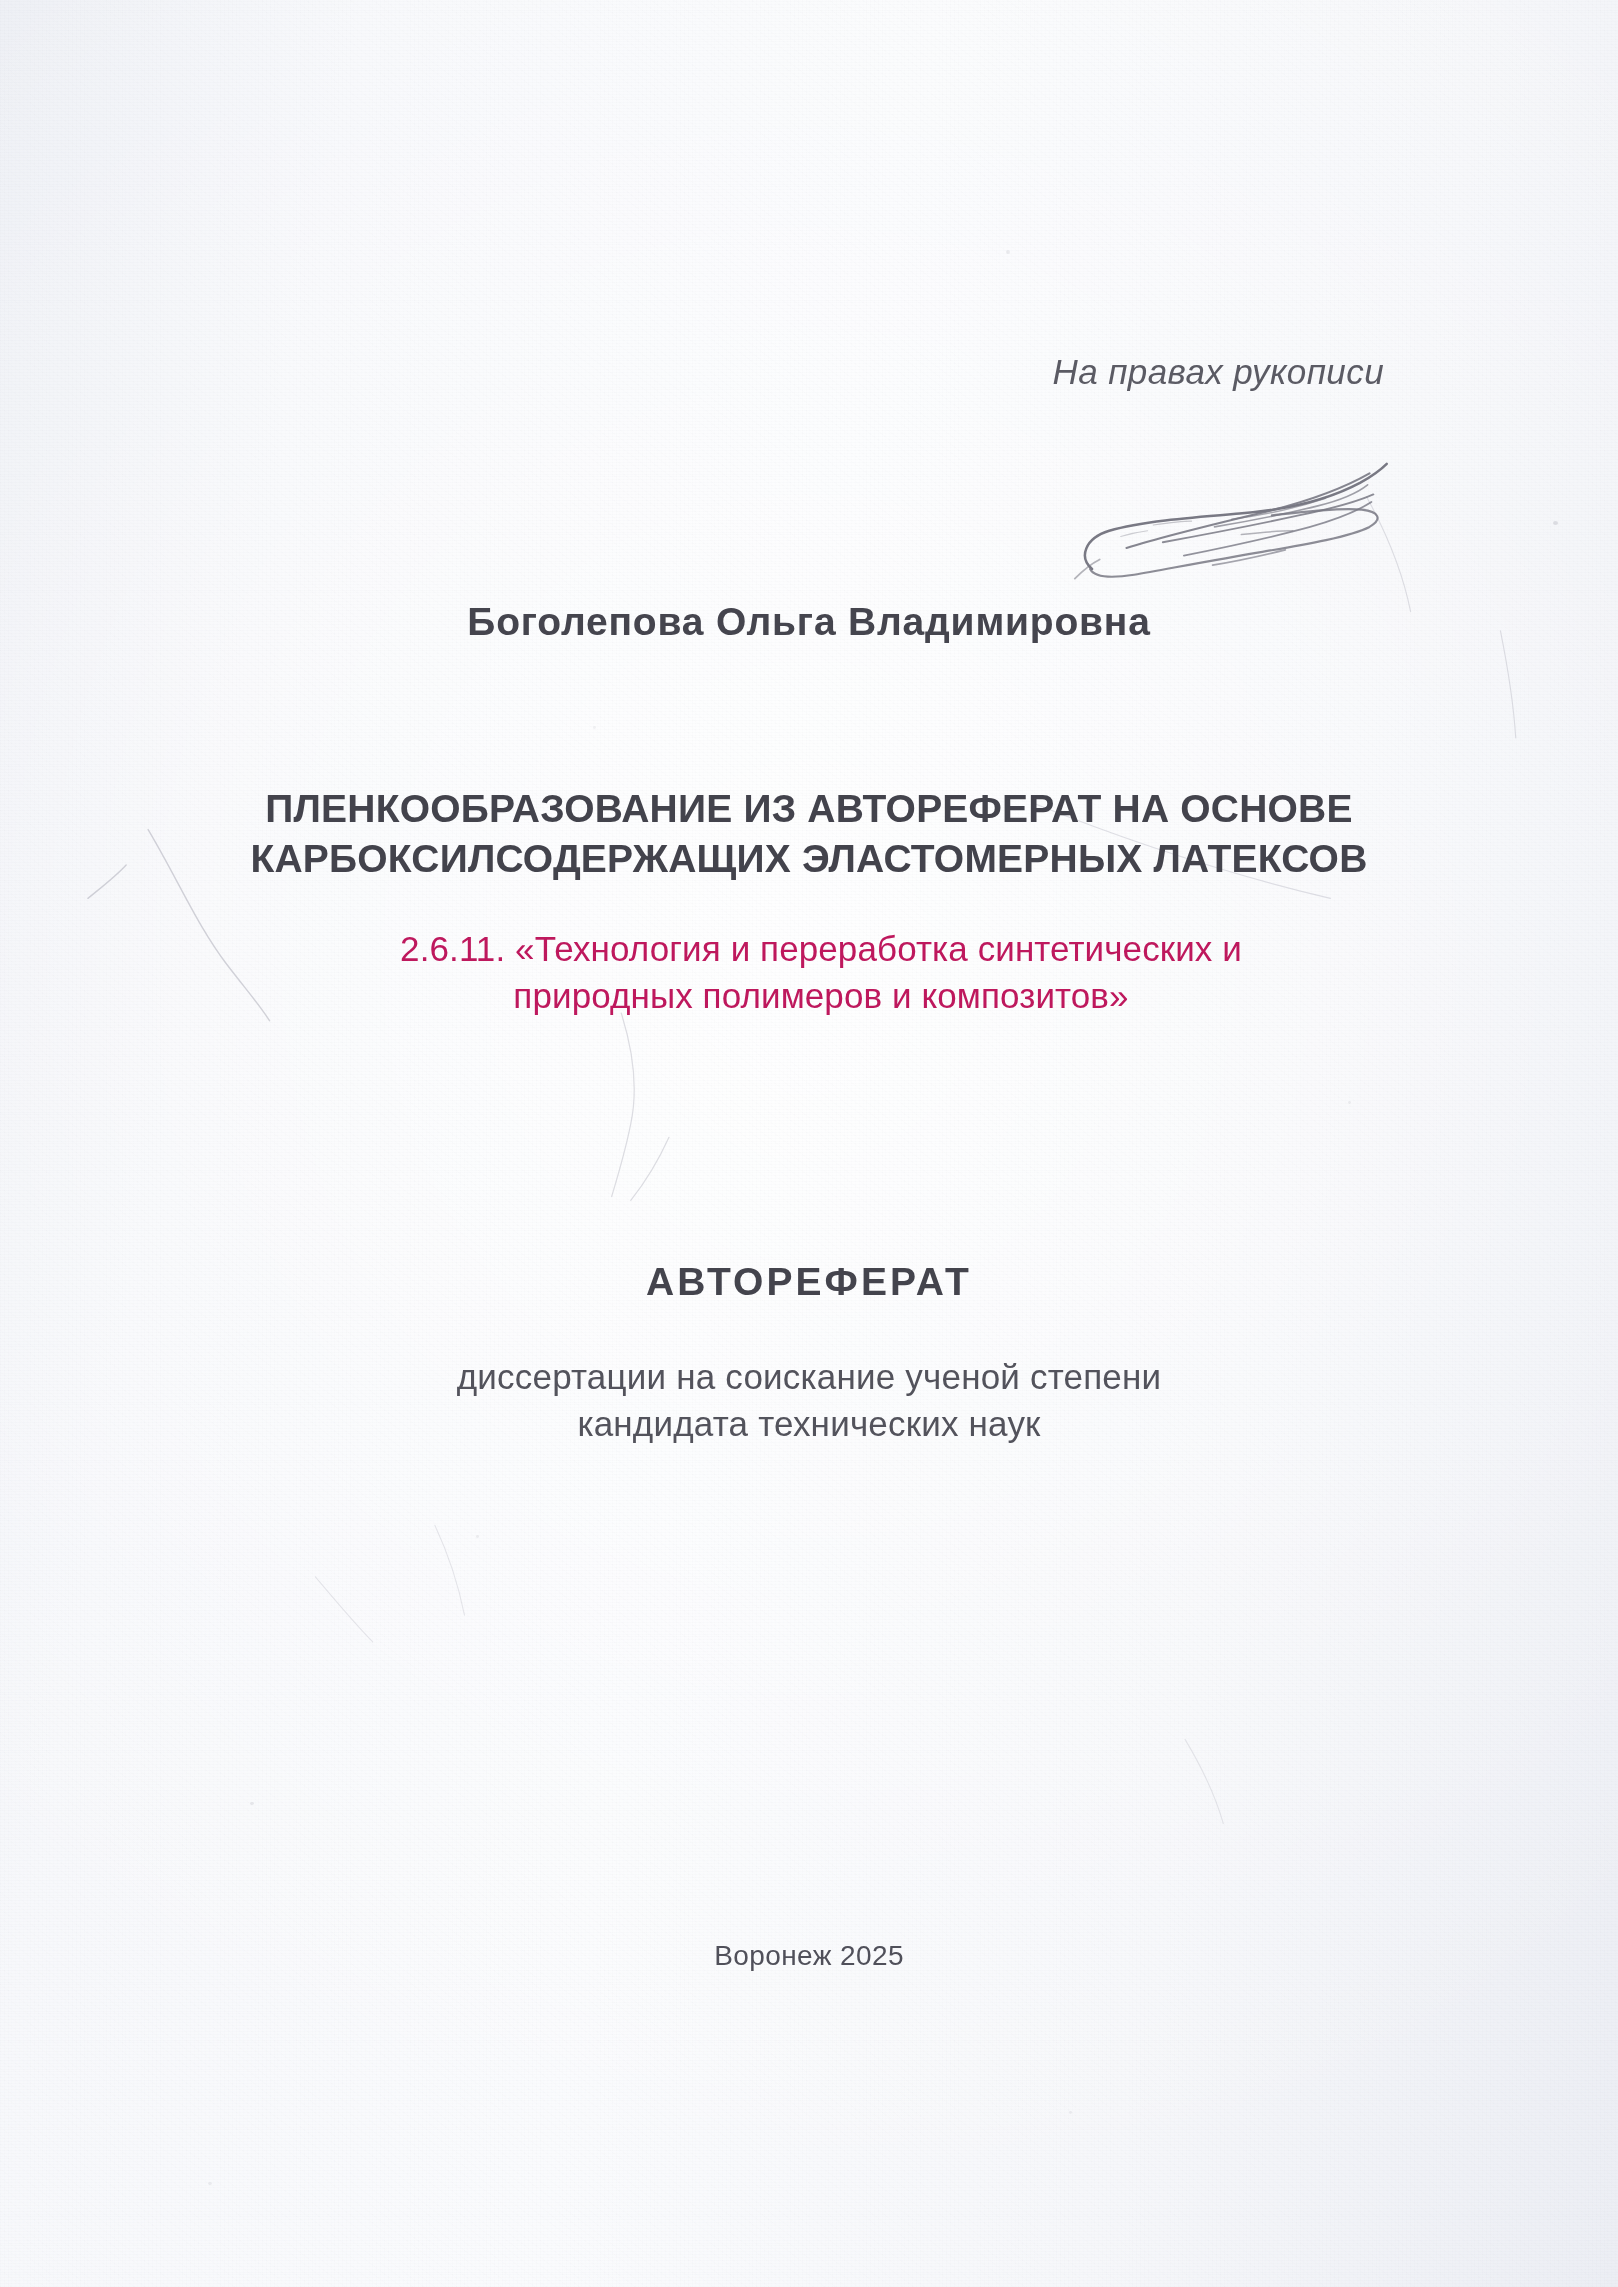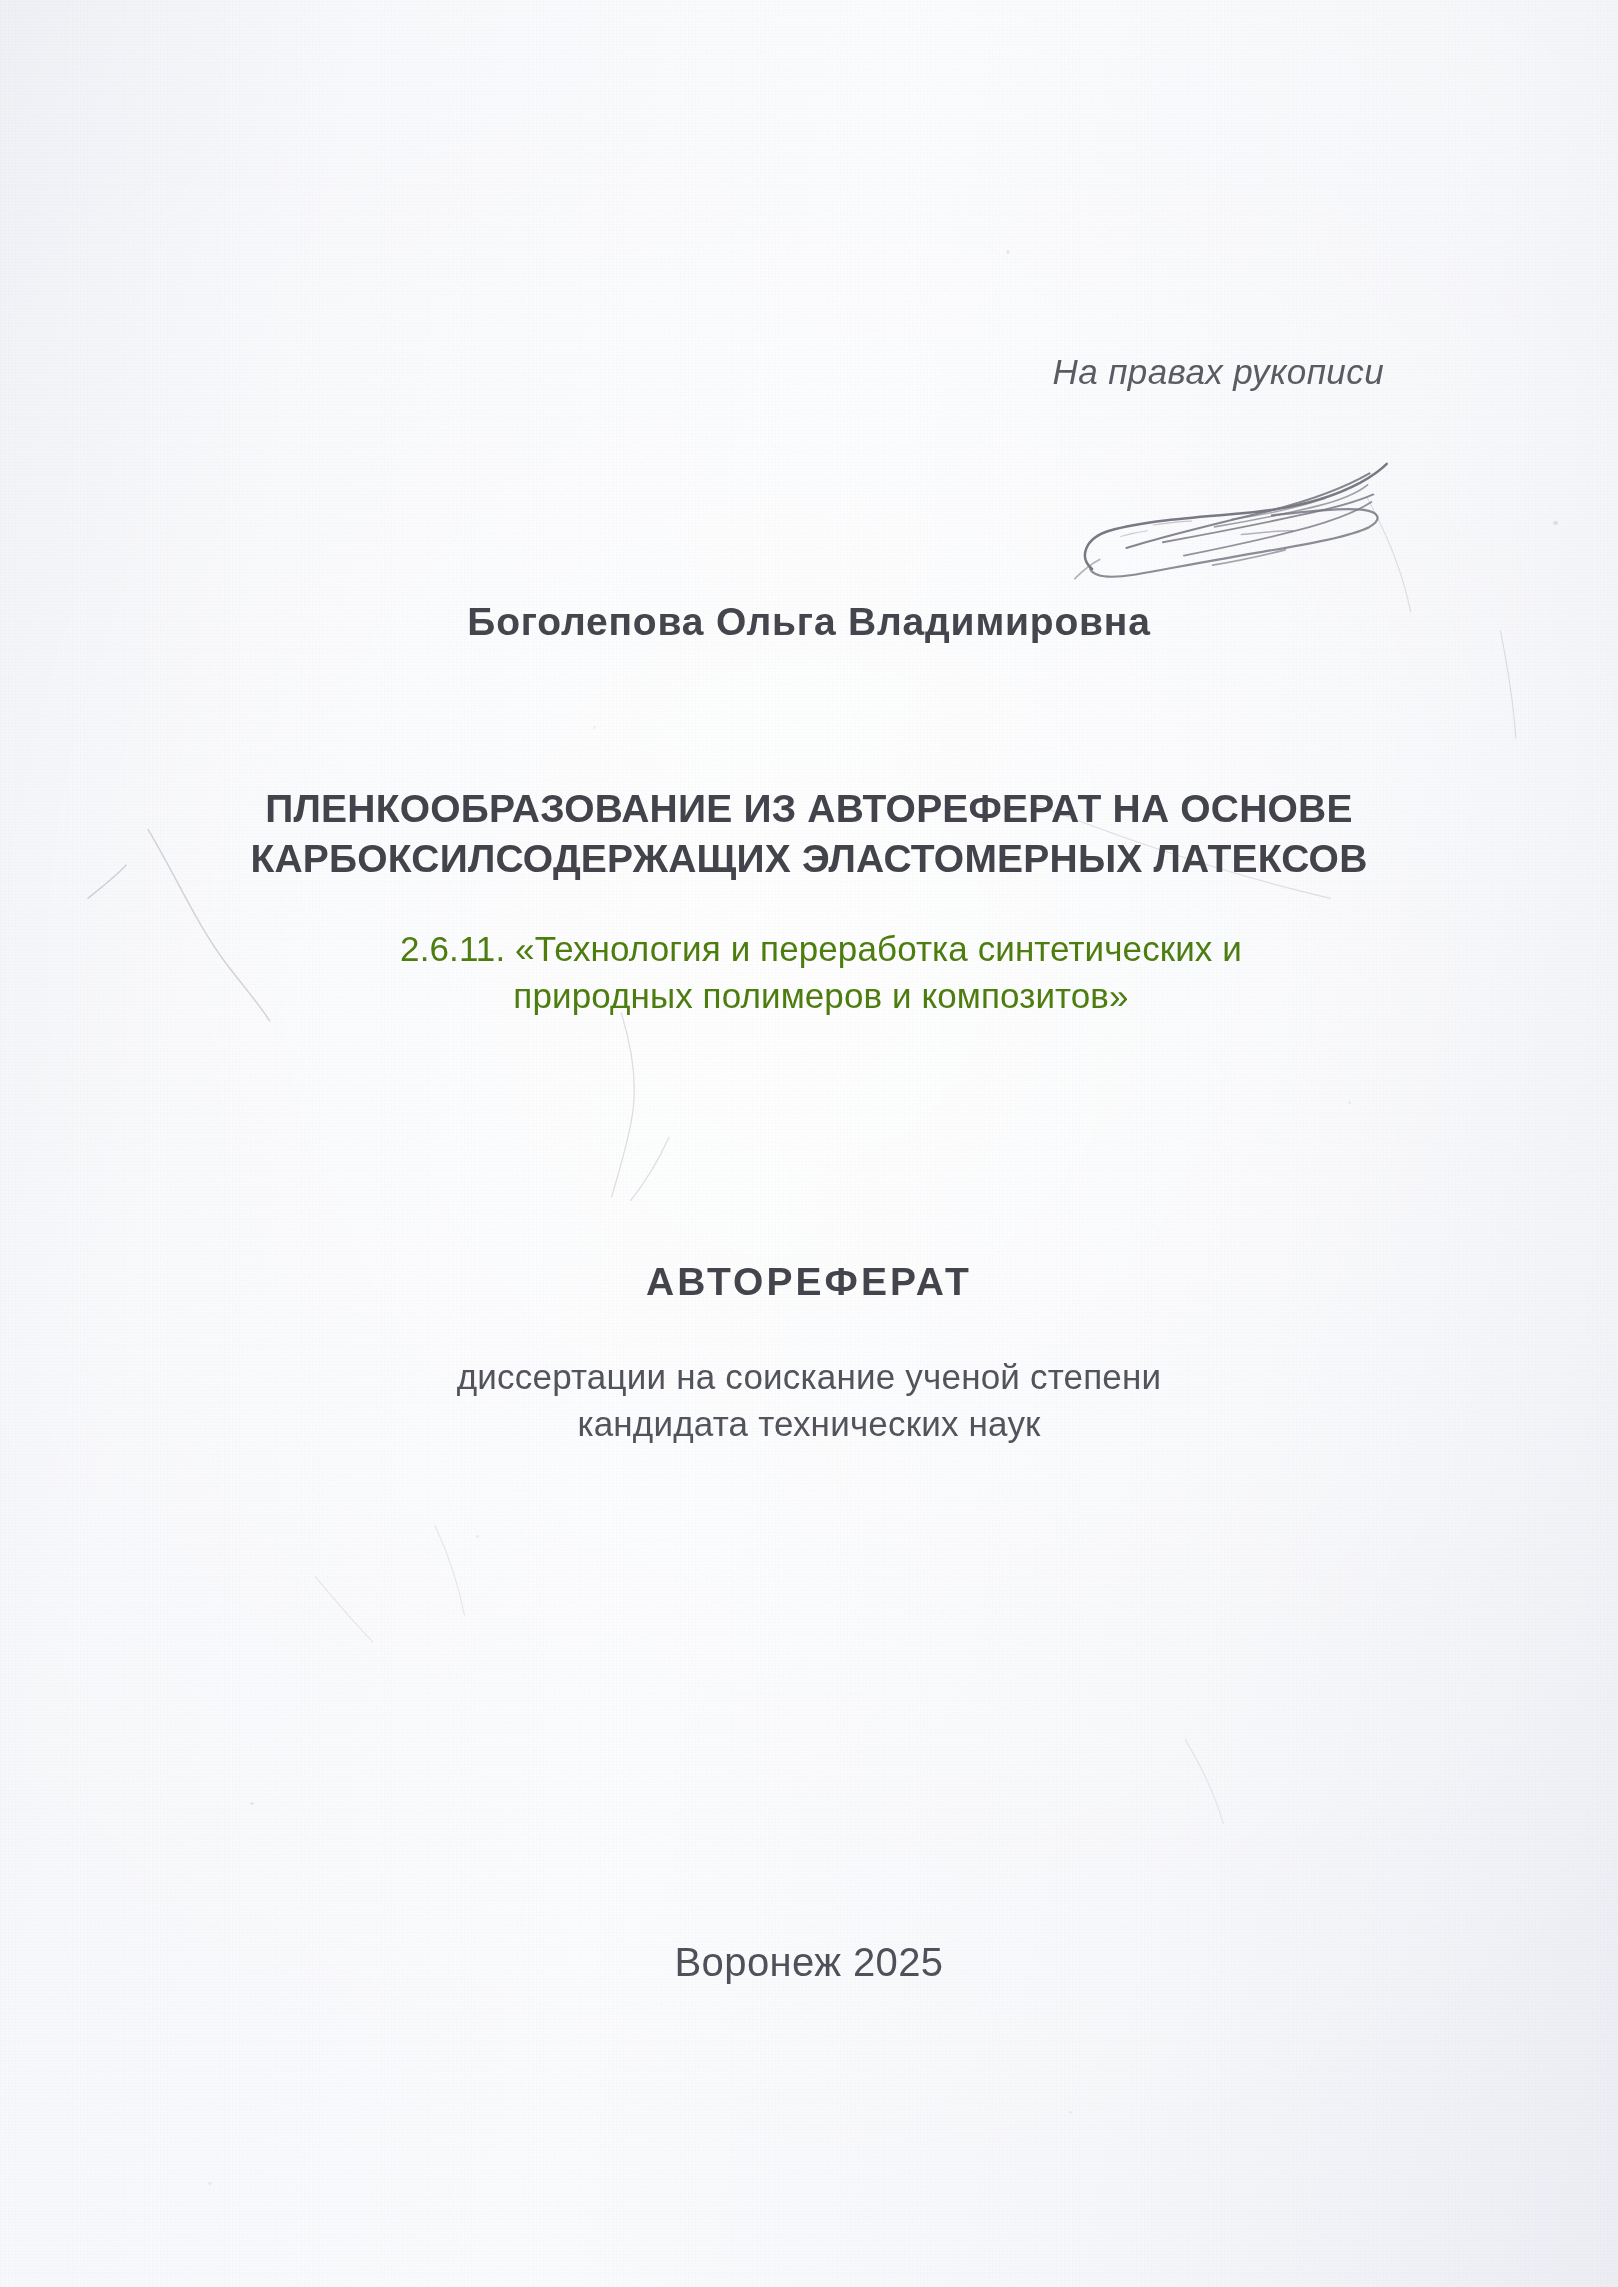--- a/index.html
+++ b/index.html
@@ -129,21 +129,21 @@
     left: 0;
     right: 0;
     top: 925px;
     text-align: center;
   }
   .specialty .sline {
     display: block;
     font-size: 35px;
     line-height: 47px;
     letter-spacing: 0.1px;
-    color: #4d7c0f;
+    color: #be185d;
     margin-left: 24px;
   }
 
   
   .abstract-heading {
     left: 0;
     right: 0;
     top: 1260px;
     text-align: center;
     font-weight: bold;
@@ -167,21 +167,21 @@
     letter-spacing: 0.2px;
     color: #53535c;
   }
 
   
   .imprint {
     left: 0;
     right: 0;
     top: 1940px;
     text-align: center;
-    font-size: 40px;
+    font-size: 28px;
     letter-spacing: 0.4px;
     color: #50505a;
   }
 
   
   .signature {
     position: absolute;
     left: 1071px;
     top: 435px;
     width: 354px;

